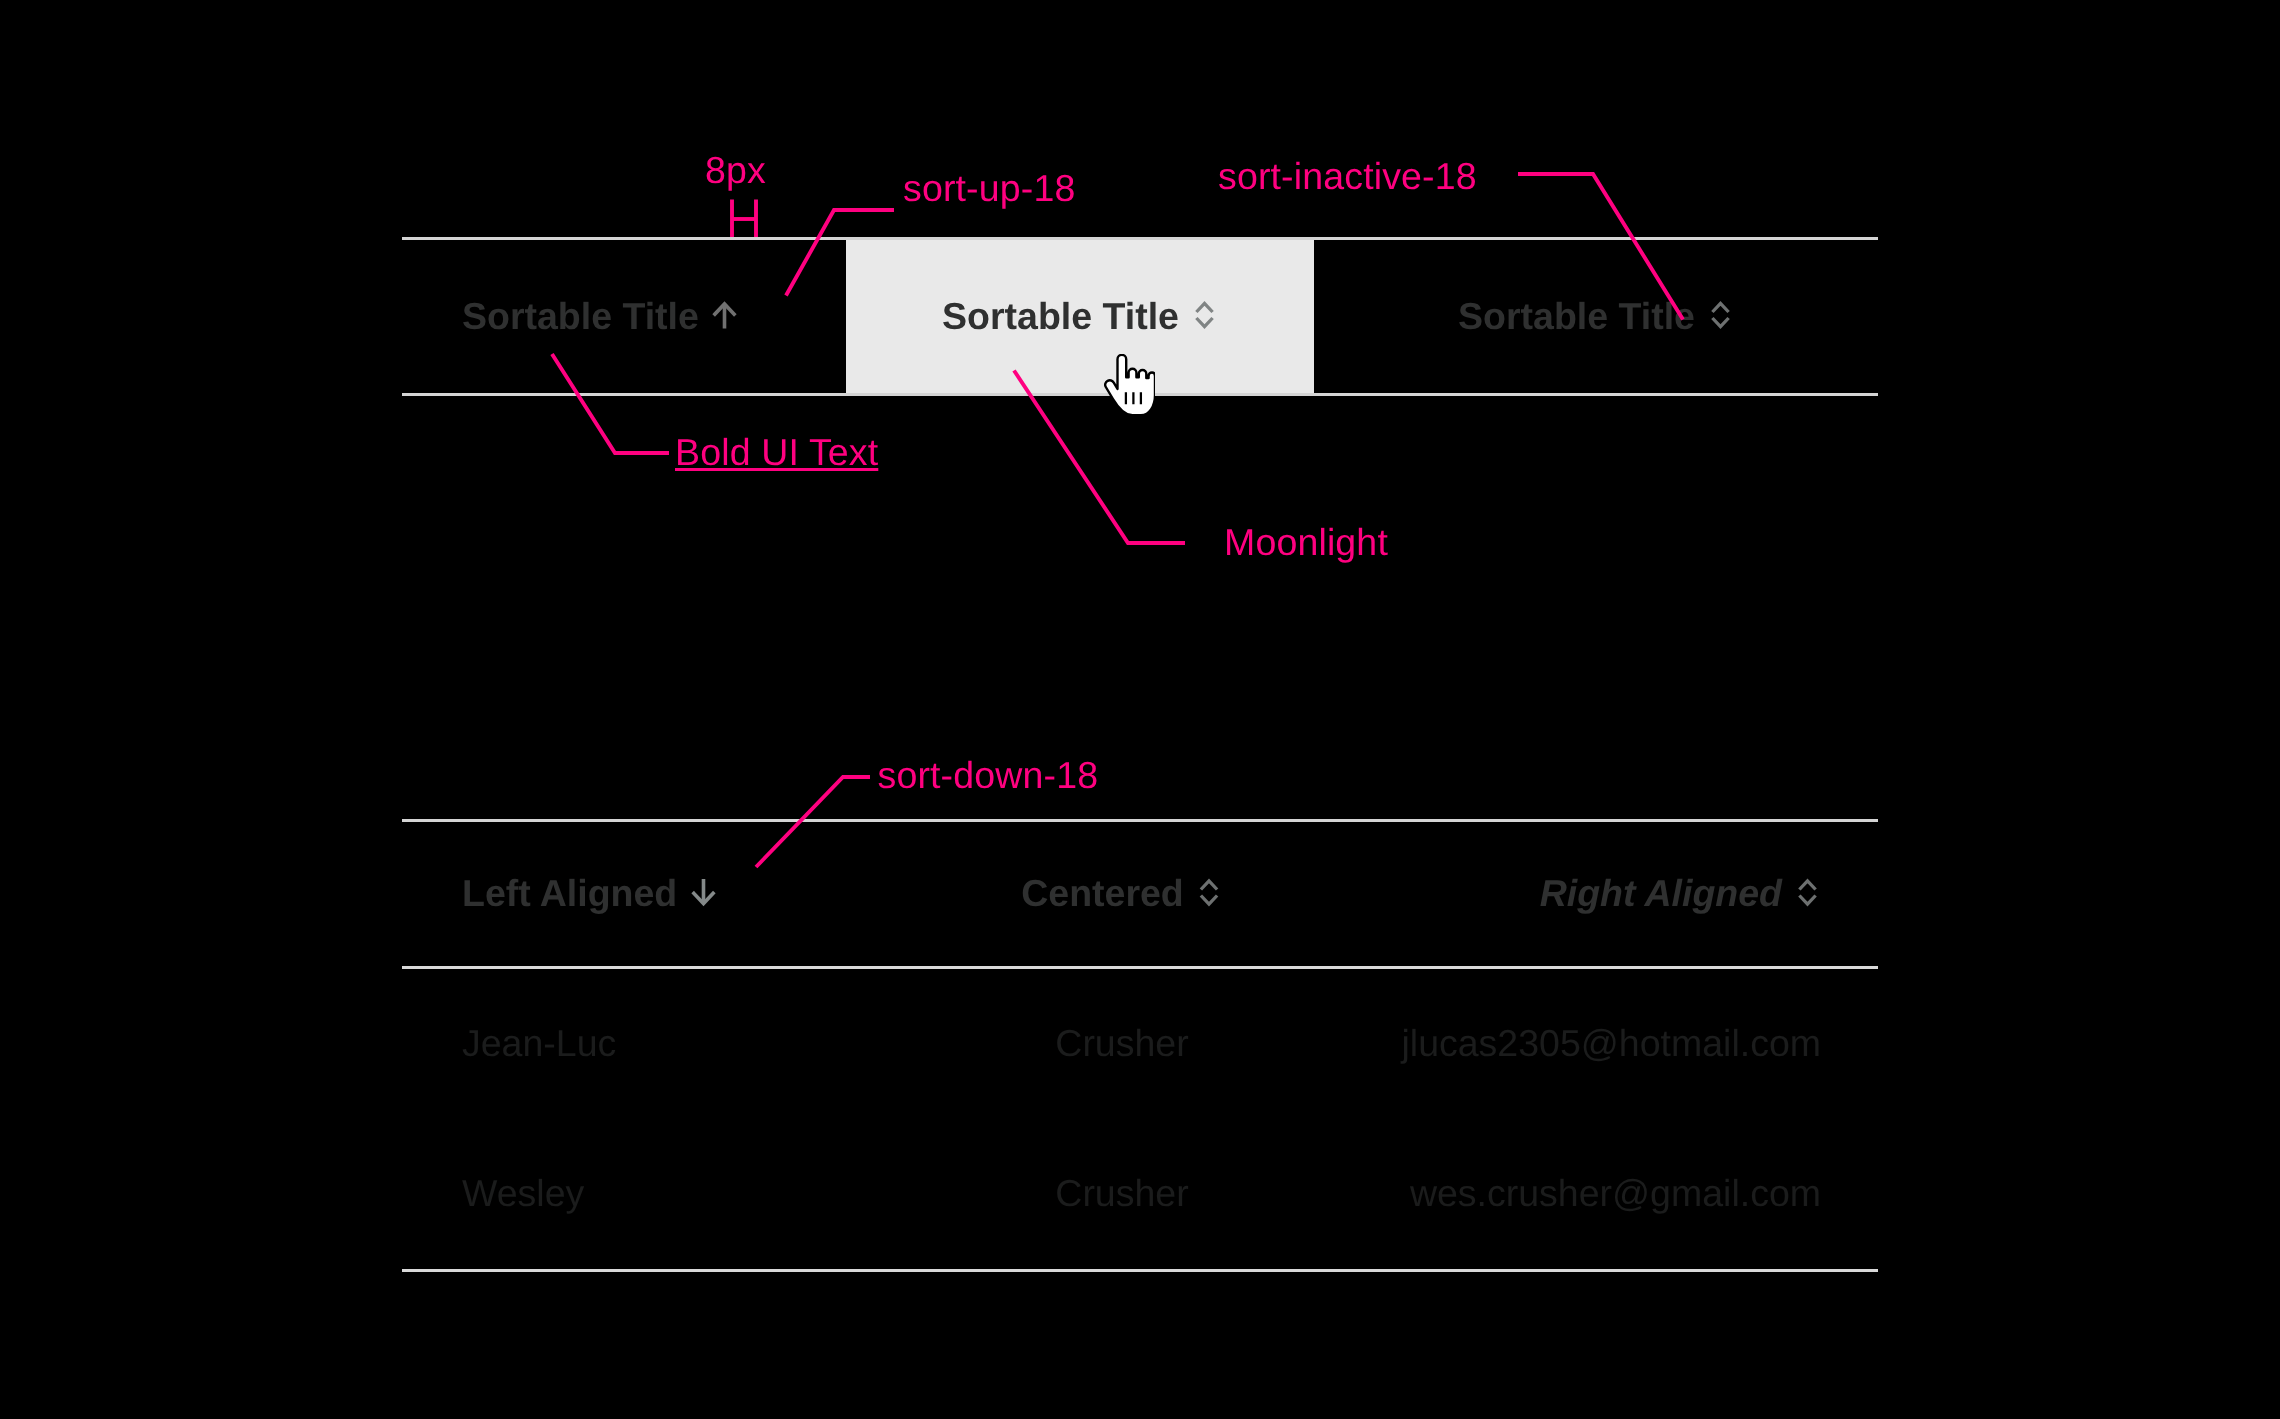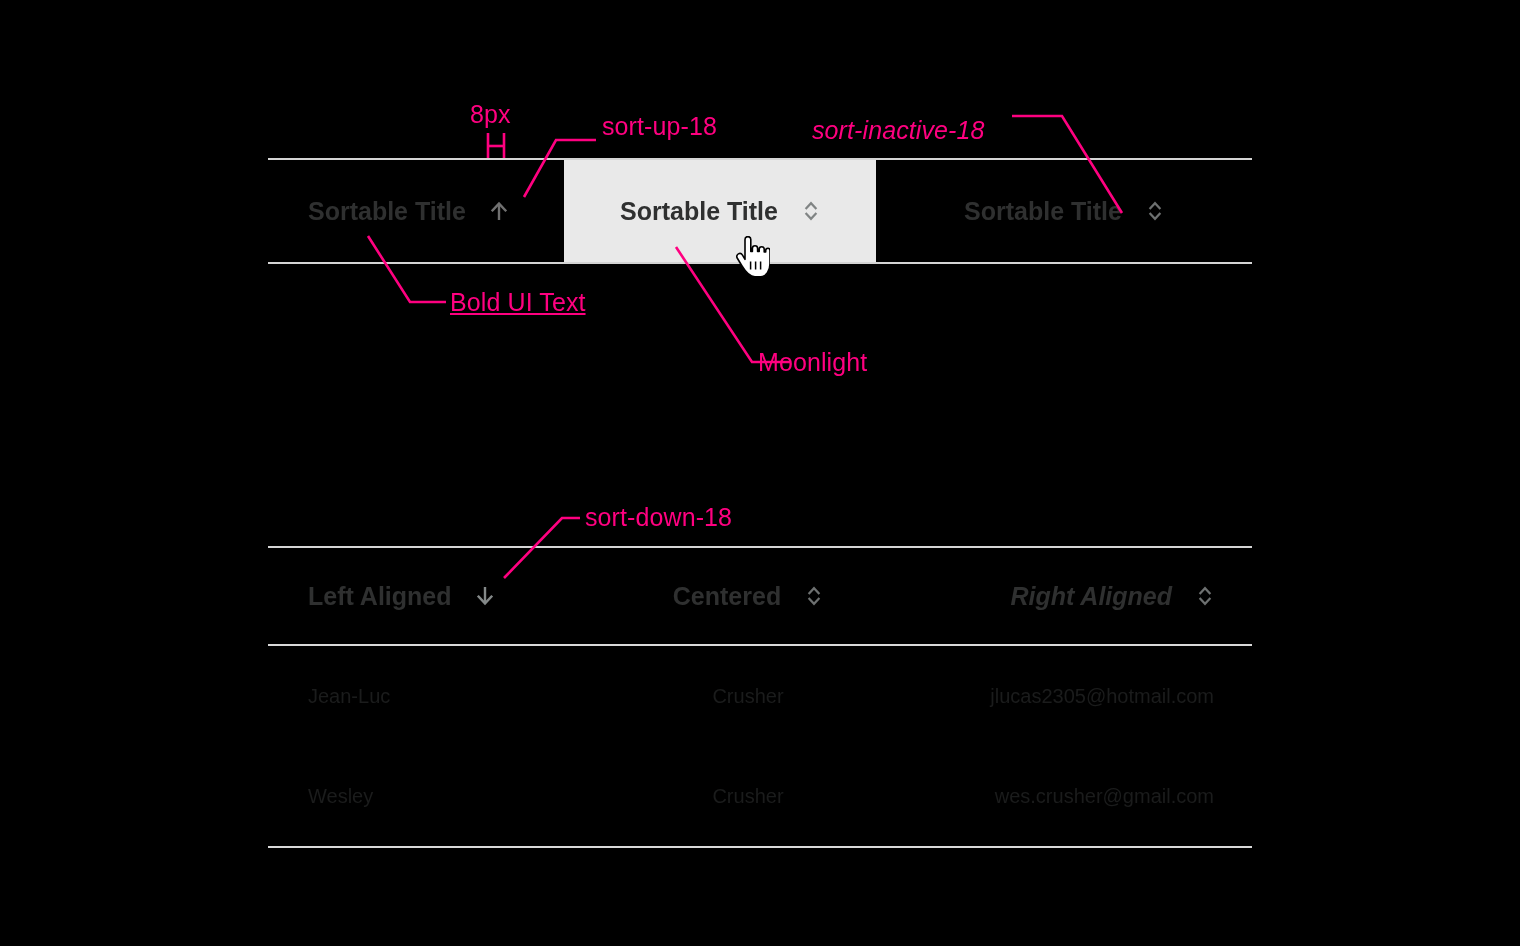--- a/index.html
+++ b/index.html
@@ -65,22 +65,21 @@
   .header-row.short { height: 96px; }
 
   .th {
     display: flex;
     align-items: center;
     box-sizing: border-box;
     height: 100%;
   }
   .th-inner {
     display: flex;
-    align-items: center;
-    gap: 24px;
+    gap: 8px;
   }
   .th-label {
     font-family: "Liberation Sans", sans-serif;
     font-size: 25px;
     font-weight: 700;
     color: #2f3030;
     line-height: 1;
     white-space: nowrap;
   }
   .th.hovered {
@@ -99,21 +98,21 @@
   .tbody-row {
     display: flex;
     align-items: center;
     height: 100px;
   }
   .td {
     box-sizing: border-box;
     display: flex;
     align-items: center;
     font-family: "Liberation Sans", sans-serif;
-    font-size: 20px;
+    font-size: 25px;
     font-weight: 400;
     color: #1b1c1c;
     line-height: 1;
   }
   .td.left   { justify-content: flex-start; }
   .td.center { justify-content: center; }
   .td.right  { justify-content: flex-end; }
 
   
   .c1 { width: 330px; }
@@ -275,21 +274,21 @@
       <path d="M790 362 L752 362 L676 247"></path>
 
       <path d="M580 518 L562 518 L504 578"></path>
     </g>
   </svg>
 
   <div class="anno-label" style="left:470px; top:100px;text-align:center;">8px</div>
 
   <div class="anno-label" style="left:602px; top:112px;">sort-up-18</div>
 
-  <div class="anno-label" style="left:812px; top:116px;font-style:italic;">sort-inactive-18</div>
+  <div class="anno-label" style="left:812px; top:104px;">sort-inactive-18</div>
 
   <div class="anno-label" style="left:450px; top:288px;text-decoration:underline;">Bold UI Text</div>
 
-  <div class="anno-label" style="left:758px; top:348px;">Moonlight</div>
+  <div class="anno-label" style="left:816px; top:348px;">Moonlight</div>
 
   <div class="anno-label" style="left:585px; top:503px;">sort-down-18</div>
 
 </div>
 
 </body></html>

